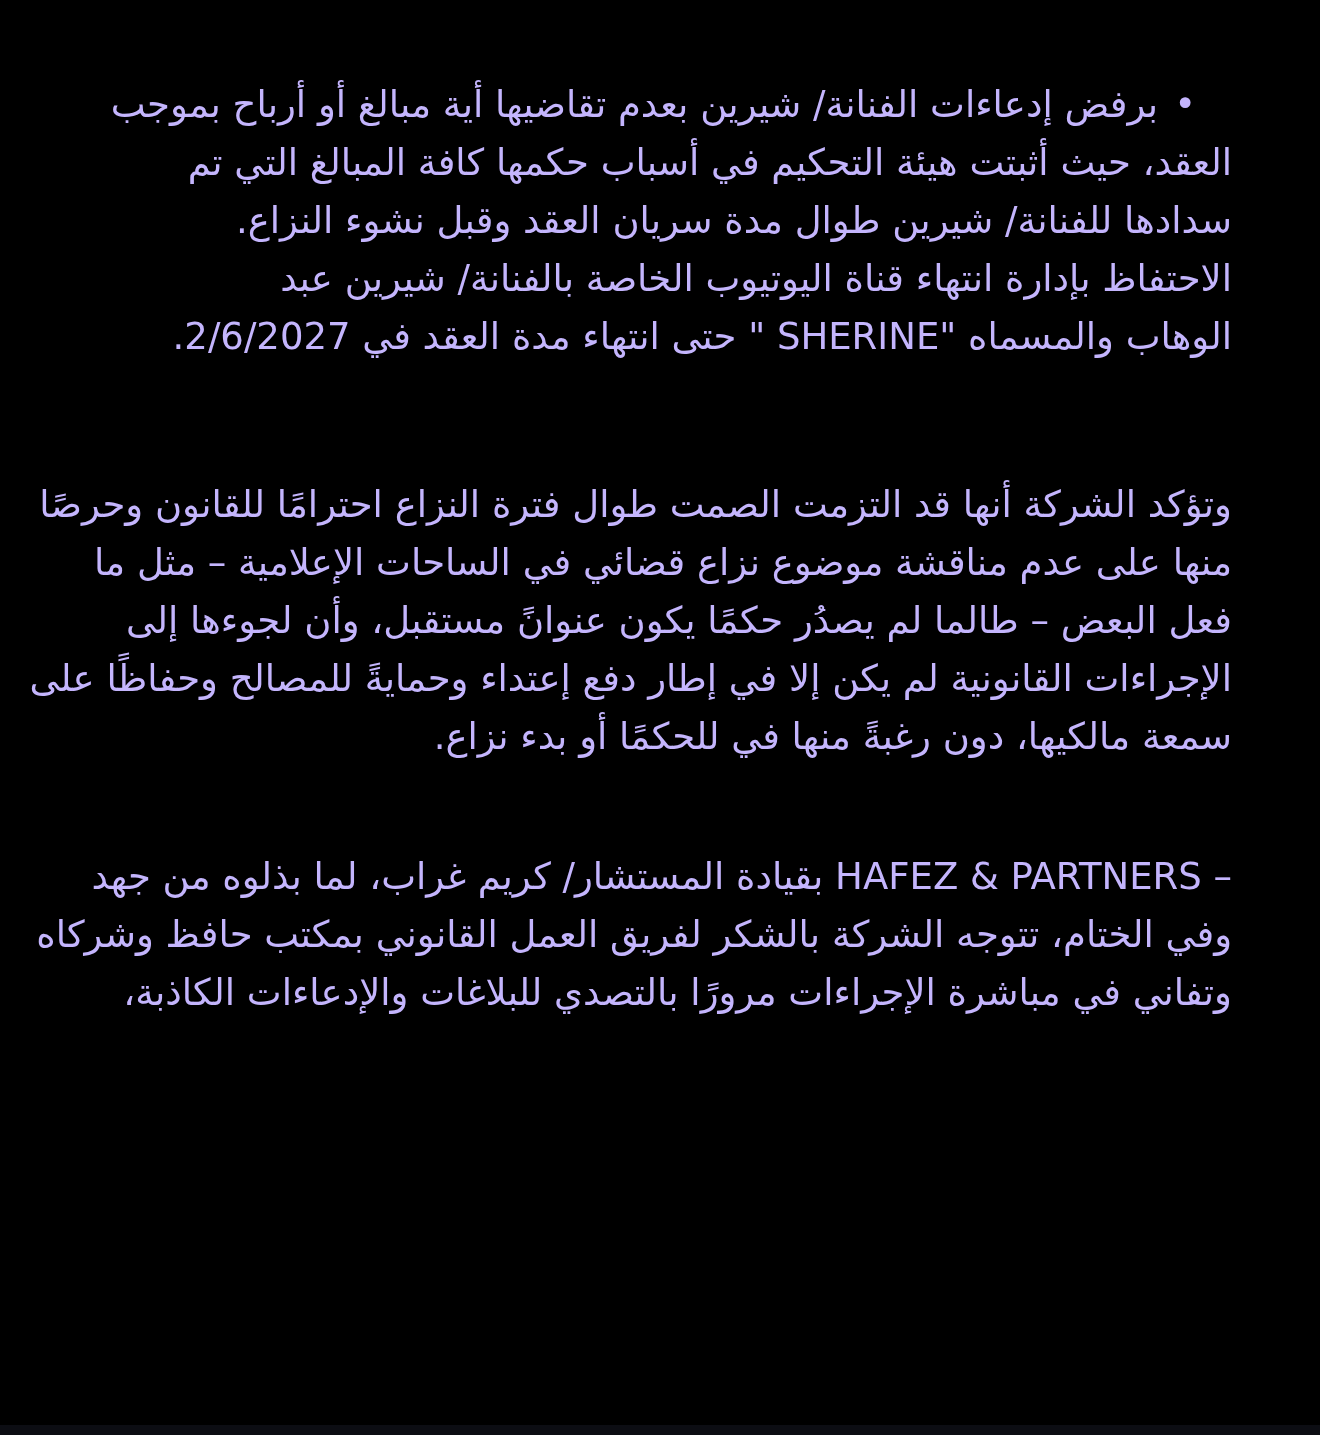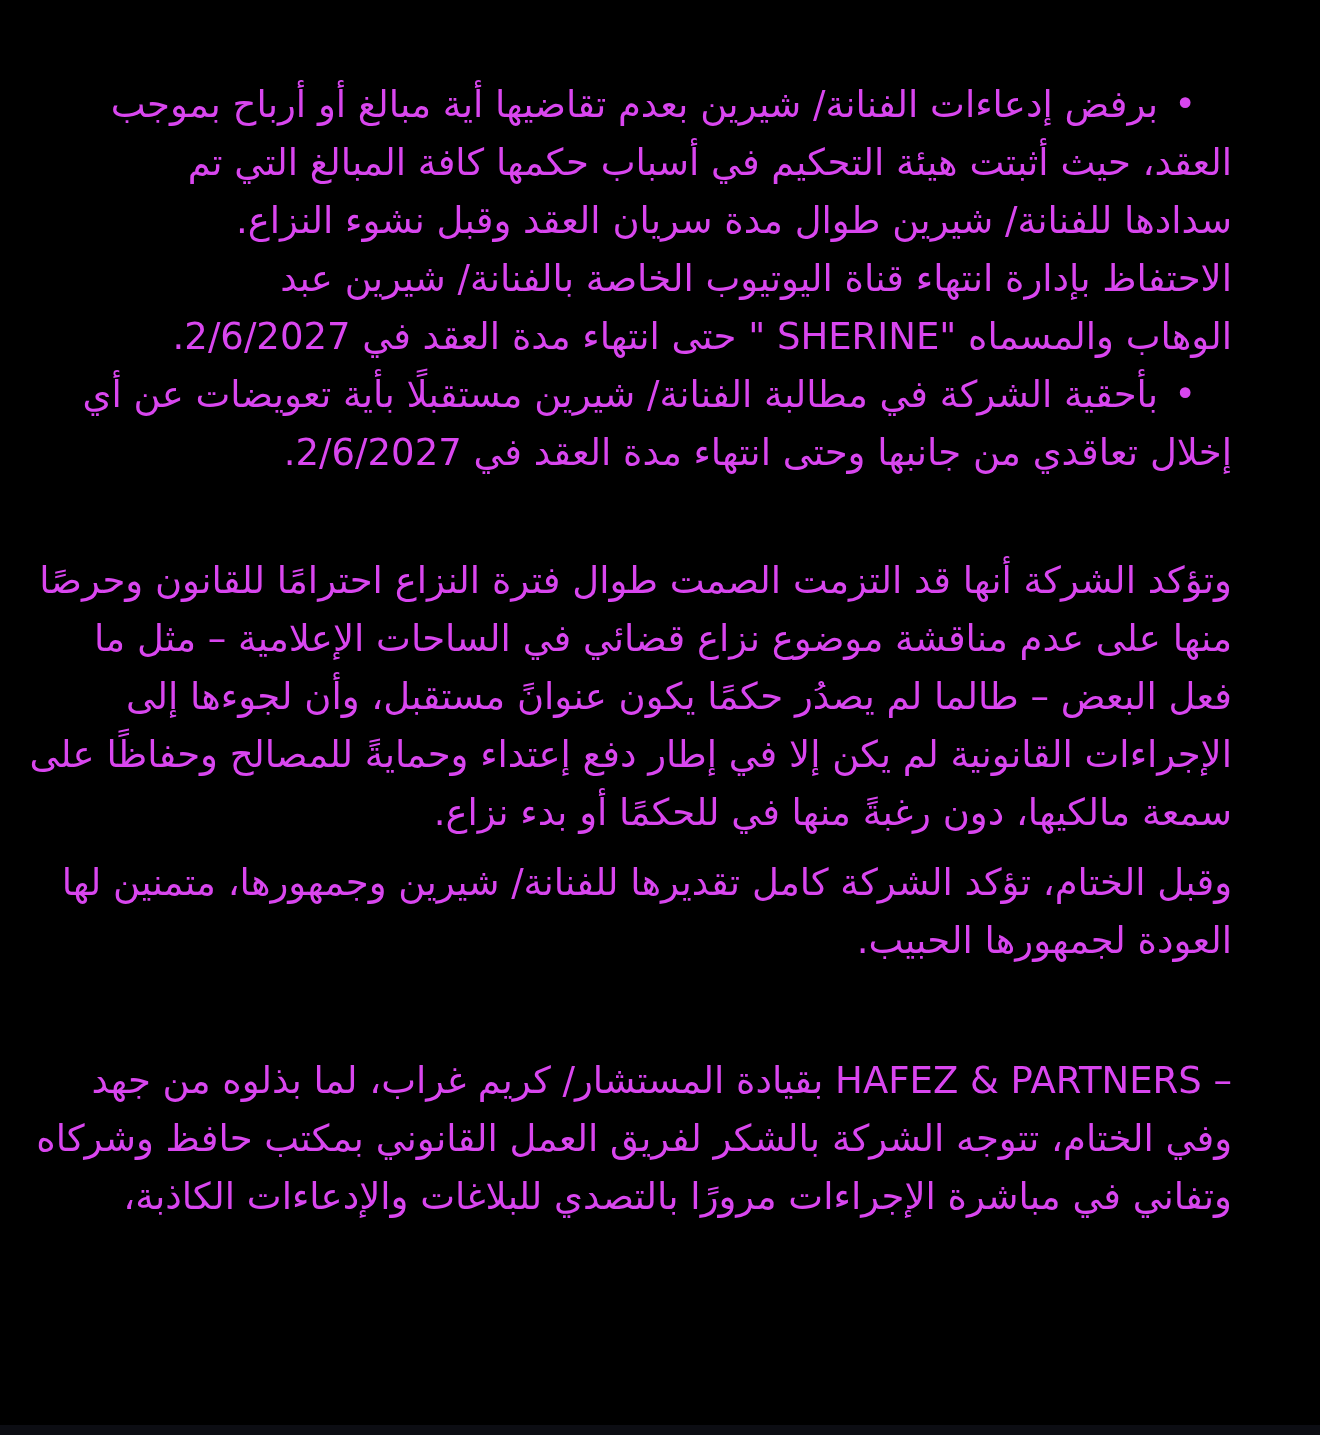--- a/index.html
+++ b/index.html
@@ -9,38 +9,38 @@
   }
   body {
     width: 1320px;
     height: 1435px;
     overflow: hidden;
     position: relative;
   }
   .doc {
     direction: rtl;
     text-align: right;
-    color: #d946ef;
+    color: #c4b5fd;
     font-family: "DejaVu Sans", sans-serif;
     font-size: 37px;
     line-height: 58px;
     padding: 76px 88px 0 84px;
     box-sizing: border-box;
   }
   .line {
     white-space: nowrap;
   }
   .bullet-first {
     padding-right: 36px; 
   }
   .dot {
     display: inline-block;
     margin-left: 16px;
   }
-  .para-1 { margin-top: 70px; }
+  .para-1 { margin-top: 110px; }
   .para-2 { margin-top: 12px; }
   .para-3 { margin-top: 82px; }
   .bottom-strip {
     position: absolute;
     left: 0;
     bottom: 0;
     width: 100%;
     height: 10px;
     background: #0c0d13;
   }
@@ -56,39 +56,31 @@
       <div class="line bullet-first"><span class="dot">•</span><span>برفض إدعاءات الفنانة/ شيرين بعدم تقاضيها أية مبالغ أو أرباح بموجب</span></div>
       <div class="line">العقد، حيث أثبتت هيئة التحكيم في أسباب حكمها كافة المبالغ التي تم</div>
       <div class="line">سدادها للفنانة/ شيرين طوال مدة سريان العقد وقبل نشوء النزاع.</div>
     </div>
 
     <div>
       <div class="line">الاحتفاظ بإدارة انتهاء قناة اليوتيوب الخاصة بالفنانة/ شيرين عبد</div>
       <div class="line">الوهاب والمسماه "SHERINE " حتى انتهاء مدة العقد في 2/6/2027.</div>
     </div>
 
-    <div>
-      <div class="line bullet-first"><span class="dot">•</span><span>بأحقية الشركة في مطالبة الفنانة/ شيرين مستقبلًا بأية تعويضات عن أي</span></div>
-      <div class="line">إخلال تعاقدي من جانبها وحتى انتهاء مدة العقد في 2/6/2027.</div>
-    </div>
 
   </div>
 
   <div class="para-1">
     <div class="line">وتؤكد الشركة أنها قد التزمت الصمت طوال فترة النزاع احترامًا للقانون وحرصًا</div>
     <div class="line">منها على عدم مناقشة موضوع نزاع قضائي في الساحات الإعلامية – مثل ما</div>
     <div class="line">فعل البعض – طالما لم يصدُر حكمًا يكون عنوانً مستقبل، وأن لجوءها إلى</div>
     <div class="line">الإجراءات القانونية لم يكن إلا في إطار دفع إعتداء وحمايةً للمصالح وحفاظًا على</div>
     <div class="line">سمعة مالكيها، دون رغبةً منها في للحكمًا أو بدء نزاع.</div>
   </div>
 
-  <div class="para-2">
-    <div class="line">وقبل الختام، تؤكد الشركة كامل تقديرها للفنانة/ شيرين وجمهورها، متمنين لها</div>
-    <div class="line">العودة لجمهورها الحبيب.</div>
-  </div>
 
   <div class="para-3">
     <div class="line">– HAFEZ &amp; PARTNERS بقيادة المستشار/ كريم غراب، لما بذلوه من جهد</div>
     <div class="line">وفي الختام، تتوجه الشركة بالشكر لفريق العمل القانوني بمكتب حافظ وشركاه</div>
     <div class="line">وتفاني في مباشرة الإجراءات مرورًا بالتصدي للبلاغات والإدعاءات الكاذبة،</div>
   </div>
 
 </div>
 
 <div class="bottom-strip"></div>

